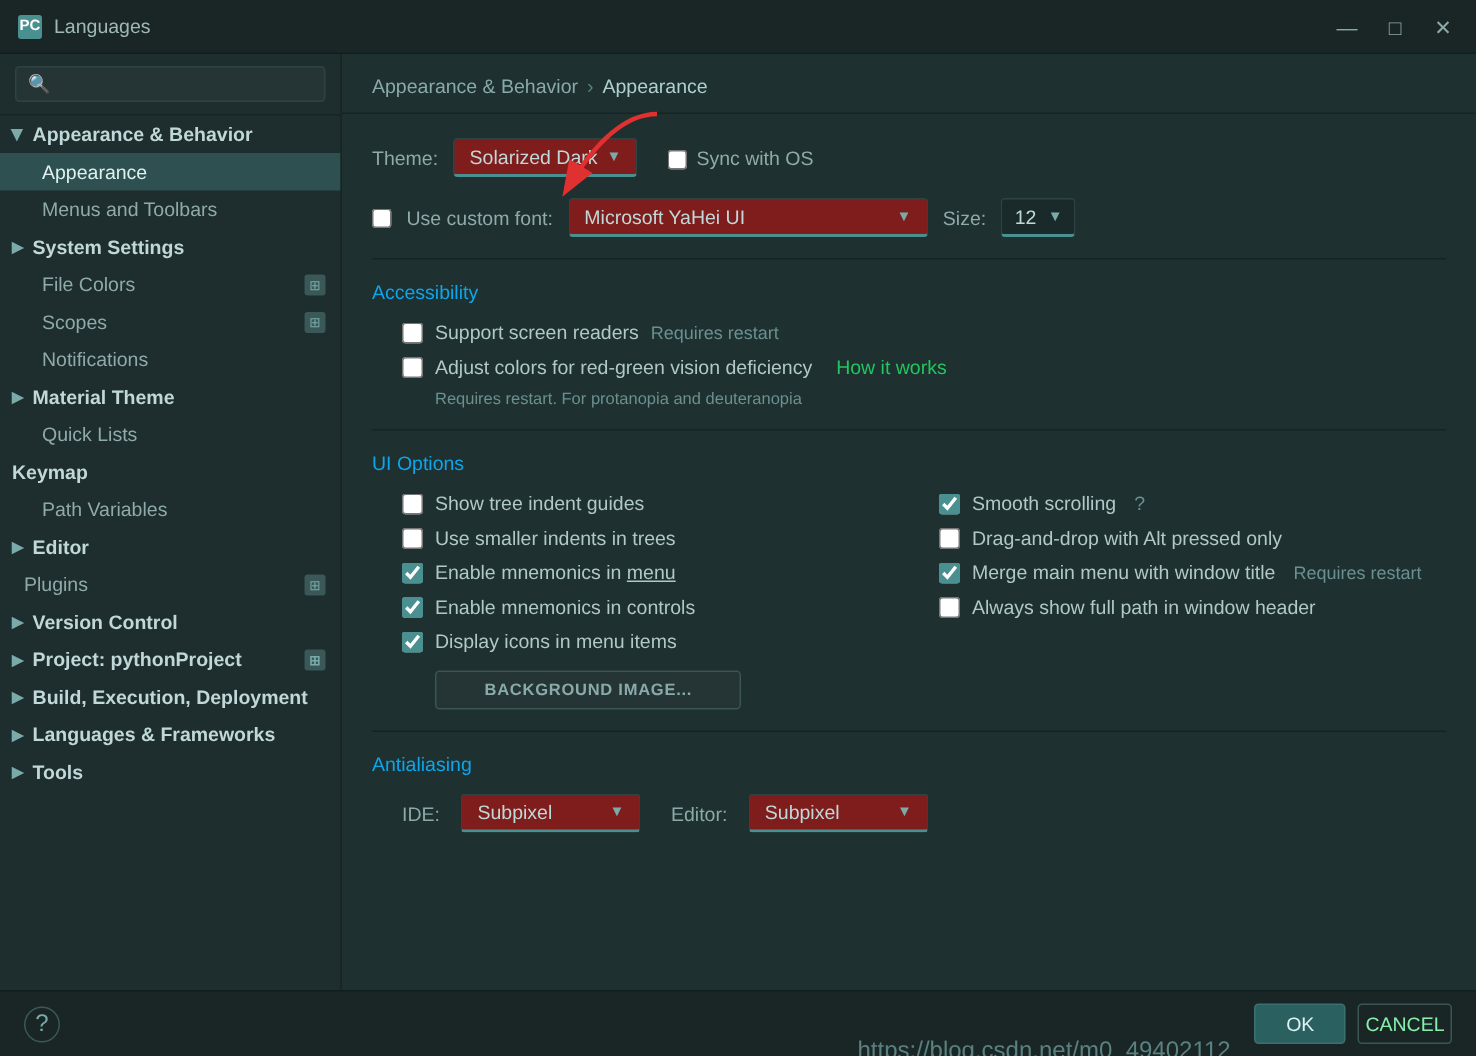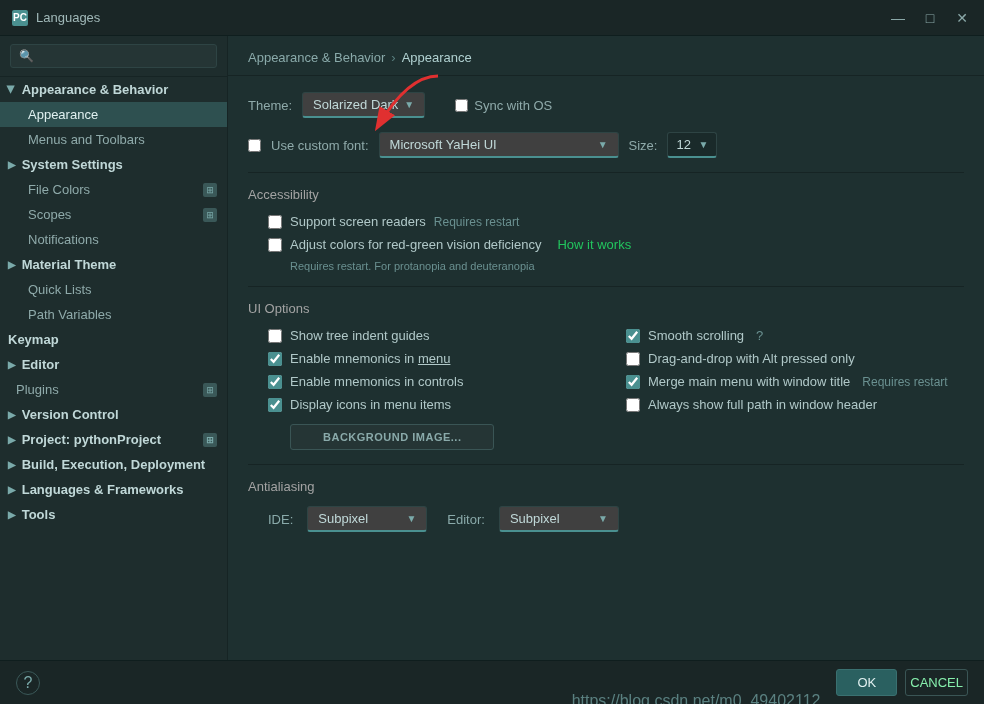--- a/index.html
+++ b/index.html
@@ -148,21 +148,21 @@
       display: flex;
       align-items: center;
       margin-bottom: 14px;
       gap: 10px;
     }
 
     label { color: #8faaaa; font-size: 13px; }
 
     
     .dropdown {
-      background: #404040;
+      background: #7f1d1d;
       border: 1px solid #2e4444;
       color: #c0d8d8;
       padding: 4px 10px;
       border-radius: 3px;
       display: flex;
       align-items: center;
       gap: 6px;
       cursor: pointer;
       font-size: 13px;
       min-width: 120px;
@@ -179,21 +179,21 @@
       margin-bottom: 8px;
     }
     .checkbox-row input[type=checkbox] {
       width: 14px; height: 14px;
       accent-color: #4a9090;
       cursor: pointer;
     }
     .checkbox-row label { color: #b0c8c8; font-size: 13px; cursor: pointer; }
 
     .section-title {
-      color: #a3a3a3;
+      color: #0ea5e9;
       font-size: 13px;
       font-weight: normal;
       margin-bottom: 12px;
       margin-top: 4px;
     }
 
     .indent-block {
       padding-left: 20px;
     }
 
@@ -379,25 +379,25 @@
     <div class="sidebar-item indent-1">
       <span>Notifications</span>
     </div>
     <div class="sidebar-item section-header">
       <span class="arrow">▶</span>
       <span>Material Theme</span>
     </div>
     <div class="sidebar-item indent-1">
       <span>Quick Lists</span>
     </div>
+    <div class="sidebar-item section-header" style="padding-left:8px;">
+      <span>Keymap</span>
+    </div>
     <div class="sidebar-item indent-1">
       <span>Path Variables</span>
-    </div>
-    <div class="sidebar-item section-header" style="padding-left:8px;">
-      <span>Keymap</span>
     </div>
     <div class="sidebar-item section-header">
       <span class="arrow">▶</span>
       <span>Editor</span>
     </div>
     <div class="sidebar-item has-icon">
       <span>Plugins</span>
       <div class="sidebar-icon-right">⊞</div>
     </div>
     <div class="sidebar-item section-header">
@@ -443,21 +443,21 @@
     </div>
 
     <div class="content-body">
 
       <div class="row">
         <label>Theme:</label>
         <div class="dropdown underline-accent">
           <span>Solarized Dark</span>
           <span class="dropdown-arrow">▼</span>
         </div>
-        <div style="display:flex;align-items:center;gap:6px;margin-left:20px;">
+        <div style="display:flex;align-items:flex-end;gap:6px;margin-left:10px;">
           <input type="checkbox" id="sync-os" style="">
           <label for="sync-os">Sync with OS</label>
         </div>
       </div>
 
       <div class="row">
         <input type="checkbox" id="custom-font" style="">
         <label for="custom-font">Use custom font:</label>
         <div class="dropdown wide underline-accent">
           <span>Microsoft YaHei UI</span>
@@ -489,20 +489,24 @@
 
       <div class="divider"></div>
 
       <div class="section-title">UI Options</div>
       <div class="two-col indent-block">
 
         <div>
           <div class="checkbox-row">
             <input type="checkbox" id="tree-indent" style="">
             <label for="tree-indent">Show tree indent guides</label>
+          </div>
+          <div class="checkbox-row">
+            <input type="checkbox" id="smaller-indents" style="">
+            <label for="smaller-indents">Use smaller indents in trees</label>
           </div>
           <div class="checkbox-row">
             <input type="checkbox" id="mnemonics-menu" checked="" style="">
             <label for="mnemonics-menu">Enable mnemonics in <u>menu</u></label>
           </div>
           <div class="checkbox-row">
             <input type="checkbox" id="mnemonics-controls" checked="" style="">
             <label for="mnemonics-controls">Enable mnemonics in controls</label>
           </div>
           <div class="checkbox-row">

